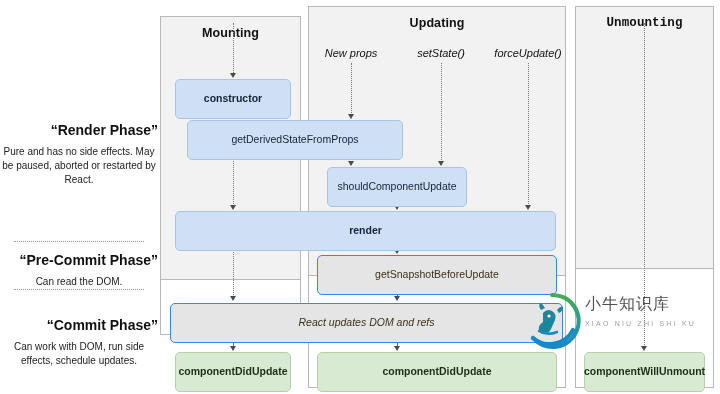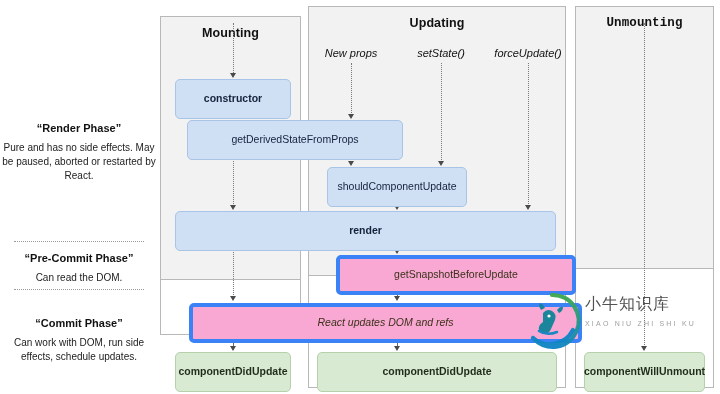--- a/index.html
+++ b/index.html
@@ -36,21 +36,21 @@
     letter-spacing:.1px;
   }
 
   #panel-mounting   { left:160px; top:16px; width:141px; height:319px; }
   #panel-updating   { left:308px; top:6px; width:258px; height:382px; }
   #panel-unmounting { left:575px; top:6px; width:139px; height:382px;font-family:Liberation Mono, monospace; }
 
   
   .legend { position:absolute; left:0; width:158px; text-align:center; }
   .legend-title {
-    font-size:11px; font-weight:bold; color:#111; margin-bottom:7px;
+    font-size:14px; font-weight:bold; color:#111; margin-bottom:7px;text-align:right;
   }
   .legend-body { font-size:10px; line-height:14px; color:#222; }
   #legend-render     { top:122px; }
   #legend-precommit  { top:252px; }
   #legend-commit     { top:317px; }
 
   .legend-rule {
     position:absolute; left:14px; width:130px; height:0;
     border-top:1px dotted #9a9a9a;
   }
@@ -62,21 +62,21 @@
     position:absolute;
     border-radius:5px;
     display:flex; align-items:center; justify-content:center;
     font-size:10.5px;
     height:40px;
     text-align:center;
     line-height:1.1;
     white-space:nowrap;
   }
   .blue   { background:#cfe0f5; border:1px solid #a8c4e6; color:#14223a; }
-  .yellow { background:#f9a8d4; border:4px solid #3b82f6; color:#3a3118;margin-left:19px; }
+  .yellow { background:#e5e5e5; border:1px solid #3b82f6; color:#3a3118; }
   .green  { background:#d9ead3; border:1px solid #b6d0ab; color:#1e2d18; }
   .bold   { font-weight:bold; }
   .ital   { font-style:italic; }
 
   #node-constructor      { left:175px; top:79px;  width:116px; }
   #node-gdsfp            { left:187px; top:120px; width:216px; }
   #node-scu              { left:327px; top:167px; width:140px; }
   #node-render           { left:175px; top:211px; width:381px; }
   #node-gsbu             { left:317px; top:255px; width:240px; }
   #node-reactupdates     { left:170px; top:303px; width:393px; }

